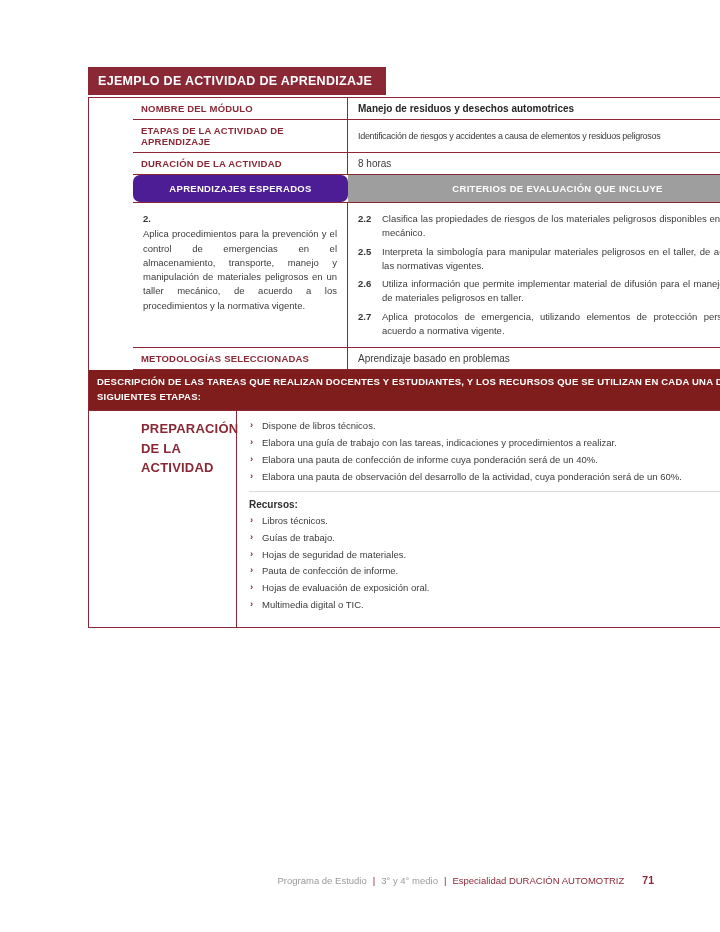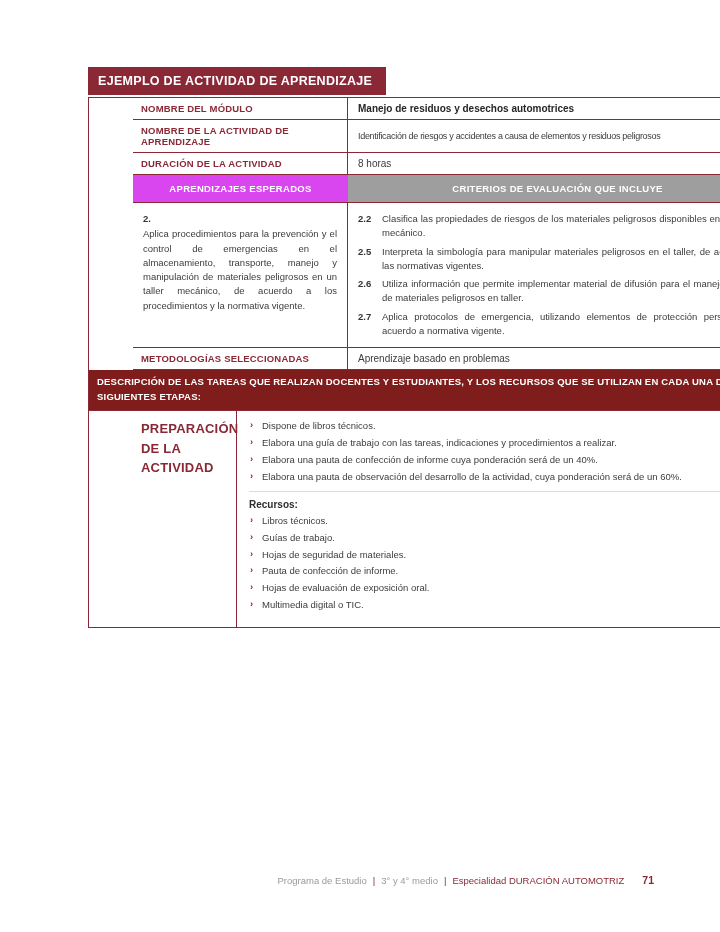--- a/index.html
+++ b/index.html
@@ -64,21 +64,21 @@
   .value-cell.small { font-size: 9px; letter-spacing: -0.3px; }
 
   .header-row .hdr {
     color: #ffffff;
     font-weight: bold;
     font-size: 9.5px;
     letter-spacing: 0.3px;
     text-align: center;
     padding: 8px 6px;
   }
-  .hdr-left { width: 215px; flex: 0 0 215px; background: #d946ef; }
+  .hdr-left { width: 215px; flex: 0 0 215px; background: #4c1d95; border-radius: 7px; }
   .hdr-right { flex: 1; background: #9e9e9e; }
 
   .ae-cell {
     width: 215px;
     flex: 0 0 215px;
     border-right: 1px solid #8a2836;
     padding: 9px 10px;
     font-size: 9.5px;
     color: #3c3c3c;
     line-height: 1.5;
@@ -192,21 +192,21 @@
     <div class="title-box">EJEMPLO DE ACTIVIDAD DE APRENDIZAJE</div>
 
     <div class="doc-table">
 
       <div class="row">
         <div class="cell label-cell">NOMBRE DEL MÓDULO</div>
         <div class="cell value-cell bold">Manejo de residuos y desechos automotrices</div>
       </div>
 
       <div class="row">
-        <div class="cell label-cell">NOMBRE DE LA ACTIVIDAD DE APRENDIZAJE</div>
+        <div class="cell label-cell">ETAPAS DE LA ACTIVIDAD DE APRENDIZAJE</div>
         <div class="cell value-cell small">Identificación de riesgos y accidentes a causa de elementos y residuos peligrosos</div>
       </div>
 
       <div class="row">
         <div class="cell label-cell">DURACIÓN DE LA ACTIVIDAD</div>
         <div class="cell value-cell">8 horas</div>
       </div>
 
       <div class="row header-row">
         <div class="hdr hdr-left">APRENDIZAJES ESPERADOS</div>

